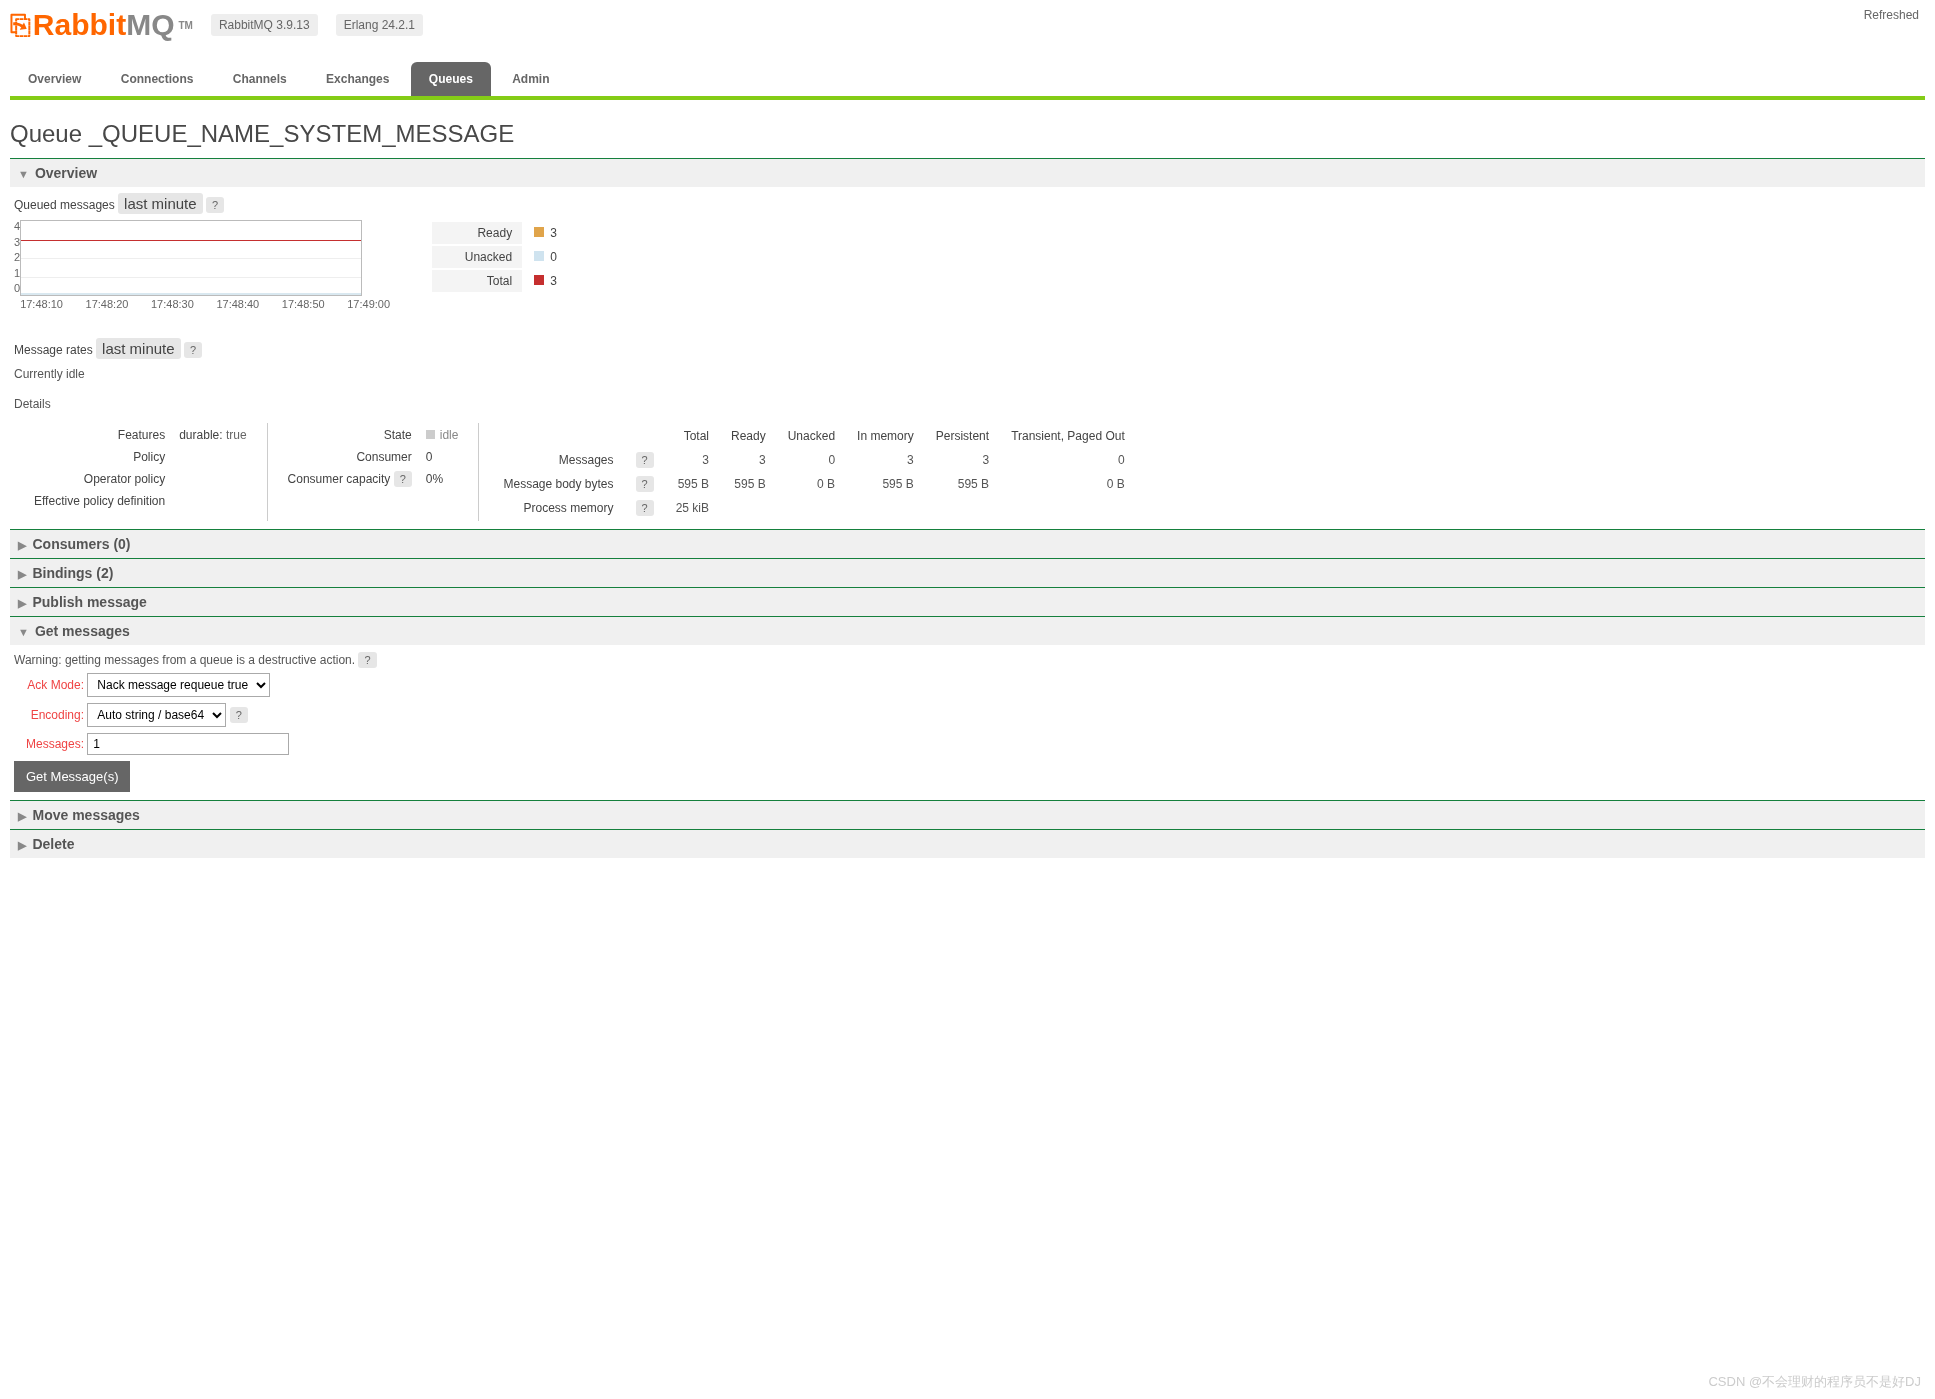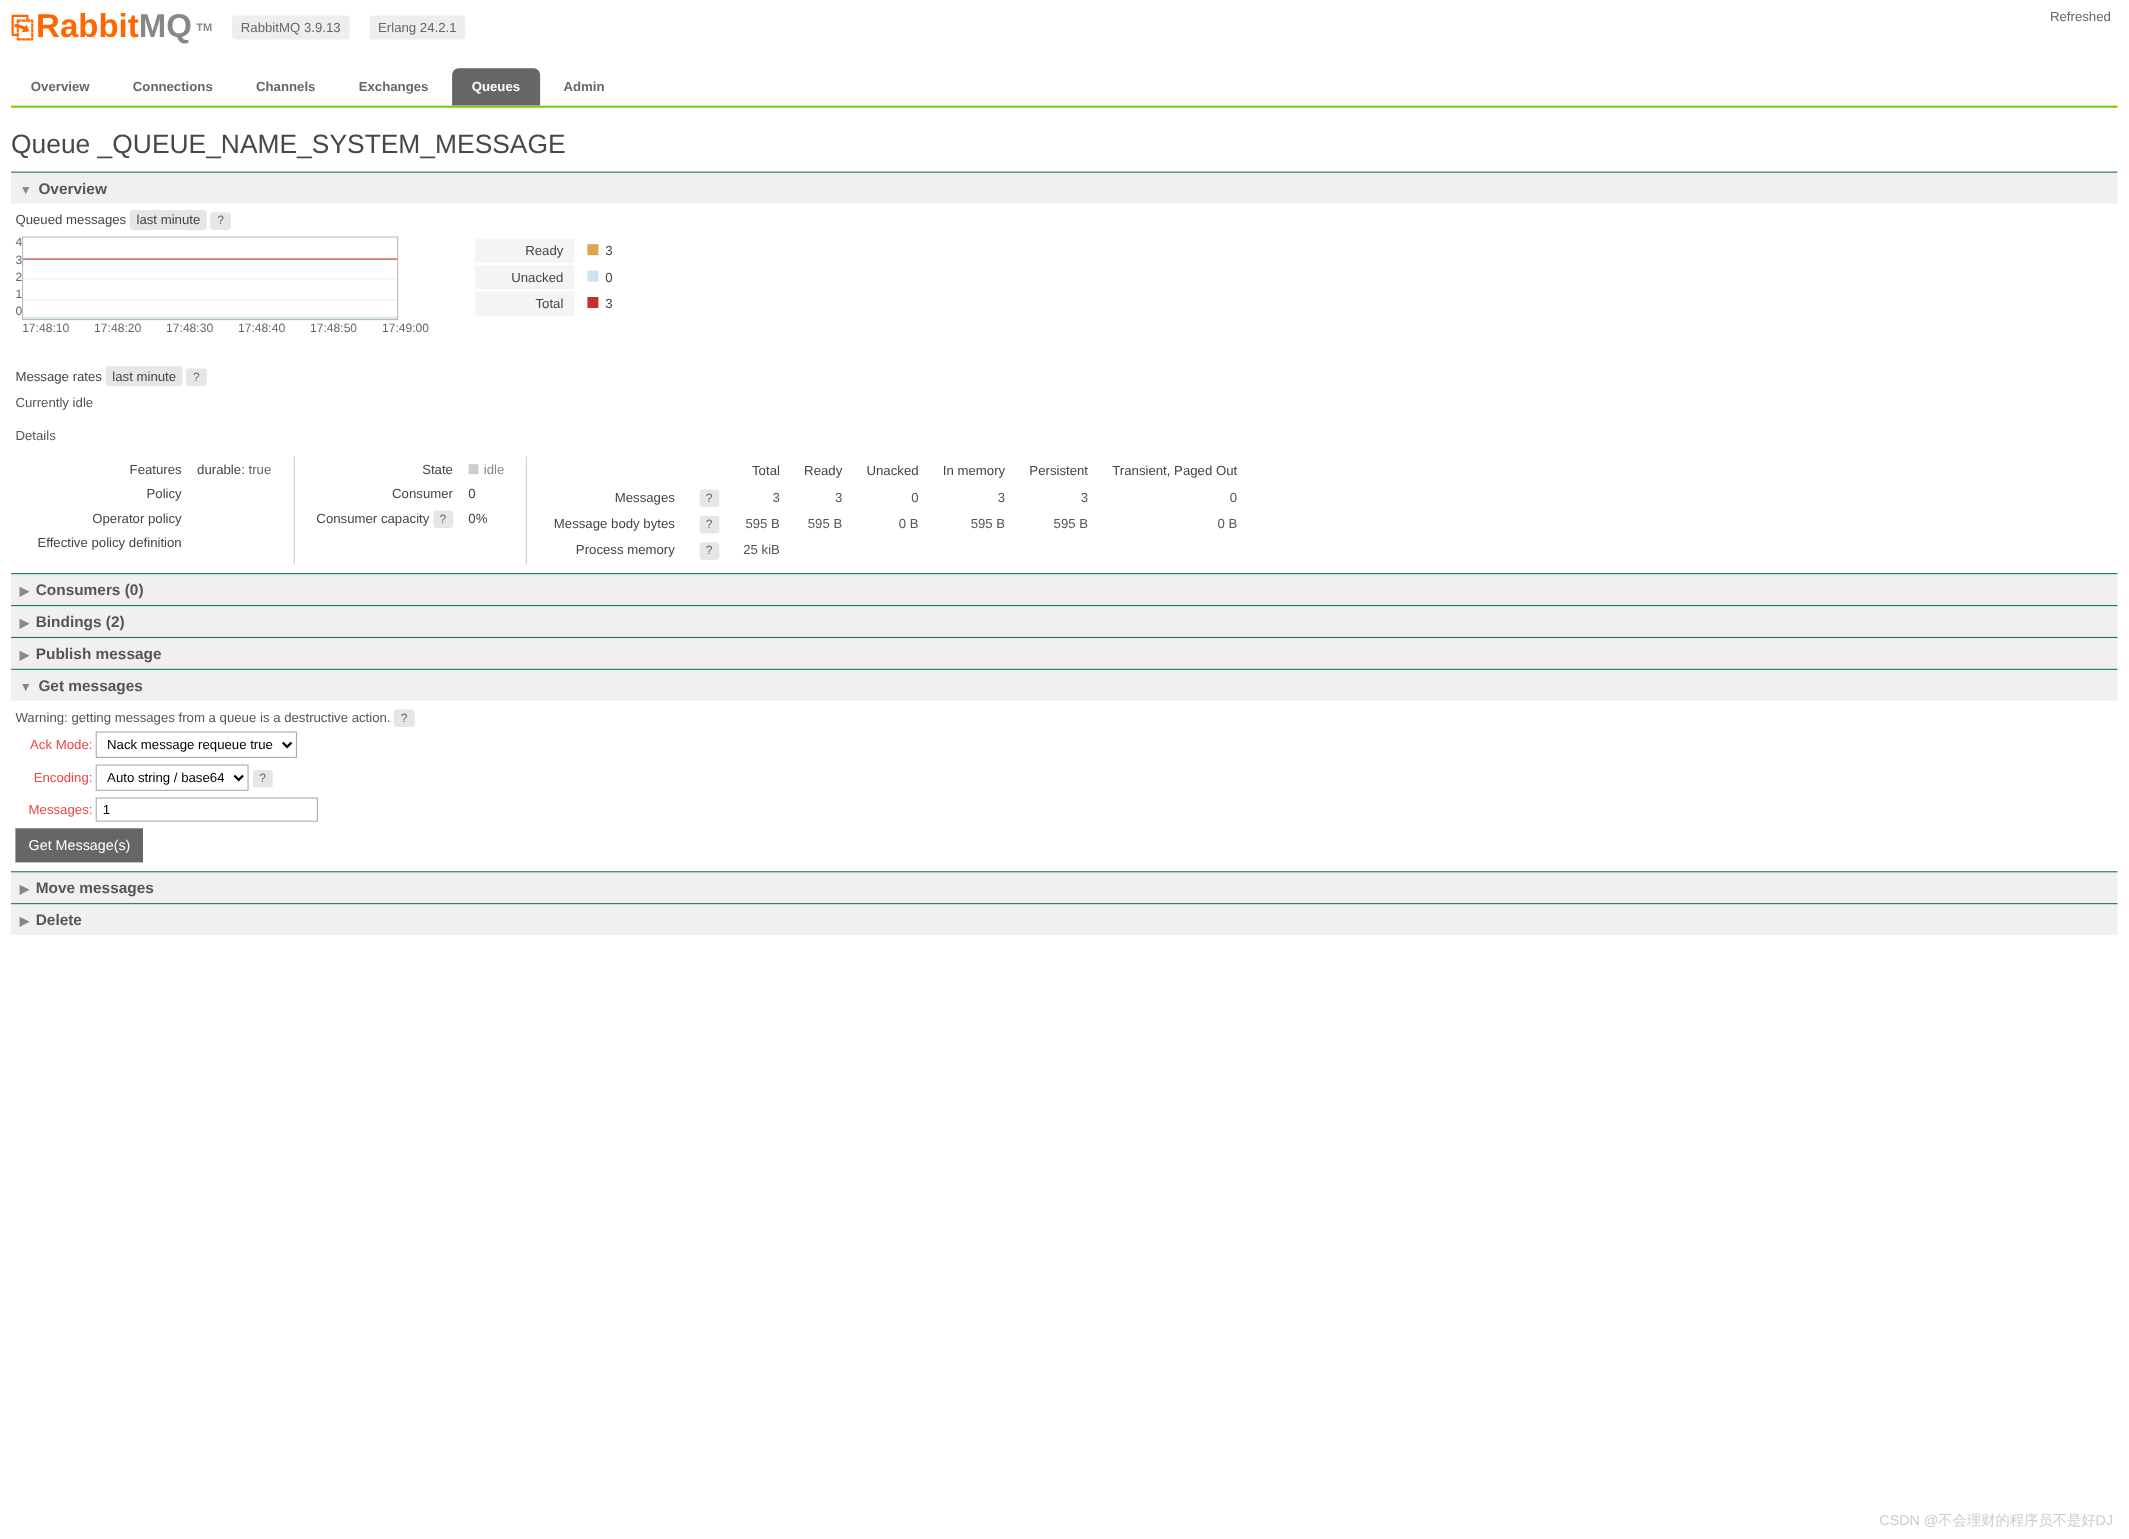--- a/index.html
+++ b/index.html
@@ -3,28 +3,28 @@
 <meta charset="utf-8">
 <style>
 body{font-family:Verdana,sans-serif;font-size:12px;color:#444;margin:0;padding:8px 10px}
 .header{display:flex;align-items:center;gap:18px}
 .logo{font-size:30px;font-weight:bold;display:flex;align-items:center}
 .logo .r{color:#f60}
 .logo .mq{color:#888}
 .logo .tm{font-size:10px;color:#888;margin-left:4px}
 .badge{background:#eee;padding:4px 8px;border-radius:3px;color:#666}
 .refreshed{position:absolute;top:8px;right:16px;color:#666}
-.tabs{margin-top:20px;border-bottom:2px solid #84cc16}
+.tabs{margin-top:20px;border-bottom:4px solid #84cc16}
 .tab{display:inline-block;padding:10px 18px;font-weight:bold;color:#666;cursor:pointer;border-radius:6px 6px 0 0}
 .tab.active{background:#666;color:#fff}
 h1{font-size:24px;font-weight:normal;color:#484848;margin:20px 0 10px}
 .section-hdr{background:#f0f0f0;padding:6px 8px;font-size:14px;font-weight:bold;color:#555;cursor:pointer;border-top:1px solid #15803d}
 .section-hdr .tri{color:#888;margin-right:6px;font-size:11px}
 .body{padding:8px 4px}
-.pill{background:#e6e6e6;padding:2px 6px;border-radius:3px;font-size:12px}
+.pill{background:#e6e6e6;padding:2px 6px;border-radius:3px;font-size:15px}
 .help{background:#e6e6e6;padding:2px 6px;border-radius:3px;font-size:11px;color:#666;cursor:pointer}
 .chart-row{display:flex;align-items:flex-start;gap:40px;margin-top:8px}
 .yaxis{font-size:11px;color:#666;display:flex;flex-direction:column;justify-content:space-between;height:74px;text-align:right}
 .plot{border:1px solid #bbb;position:relative;width:340px;height:74px;background:#fff}
 .plot .grid{position:absolute;left:0;right:0;border-top:1px solid #eee}
 .plot .line{position:absolute;left:0;right:0;border-top:1.5px solid #c52f2f}
 .plot .bottom{position:absolute;left:0;right:0;bottom:0;border-top:2px solid #d9e8f0}
 .xaxis{font-size:11px;color:#666;margin-top:2px;width:370px;display:flex;justify-content:space-between}
 .legend-tbl td{padding:4px 10px;font-size:12px}
 .legend-tbl .lbl{text-align:right;width:70px;background:#f4f4f4}

